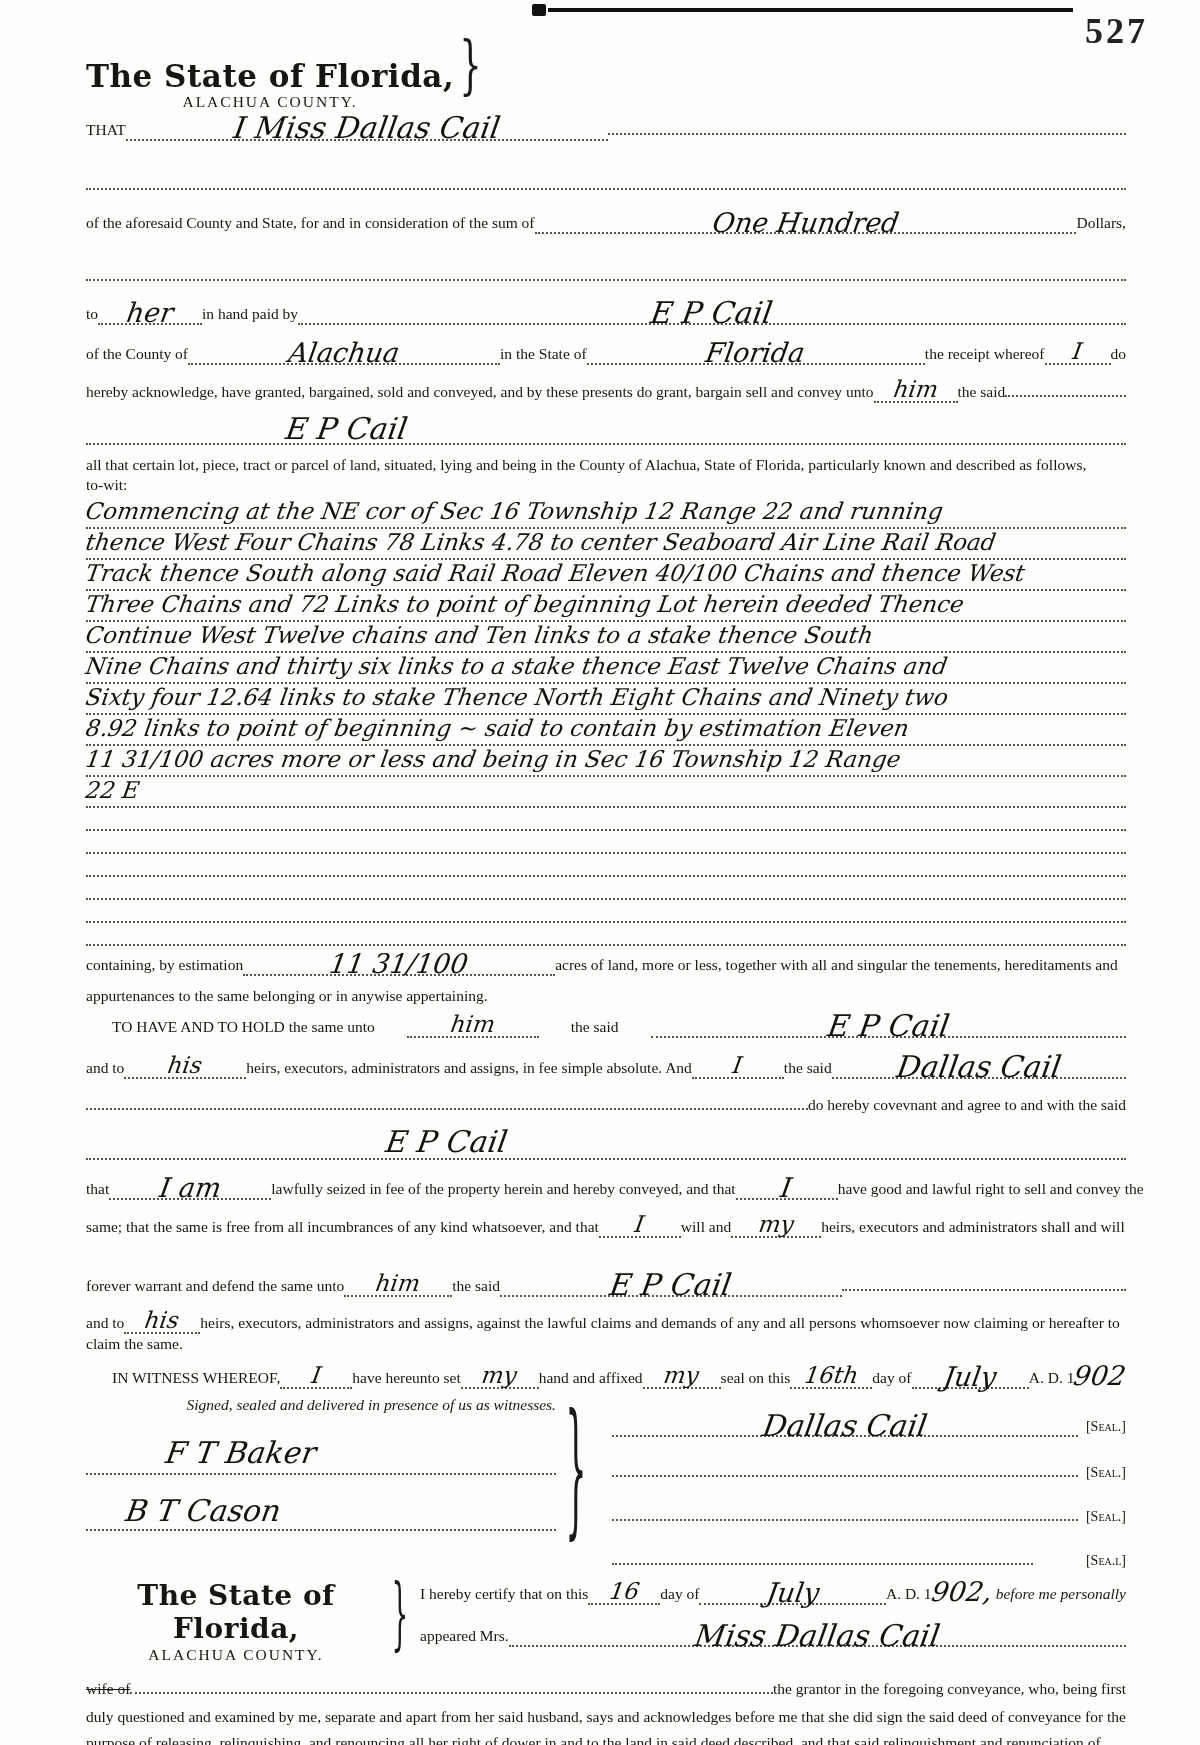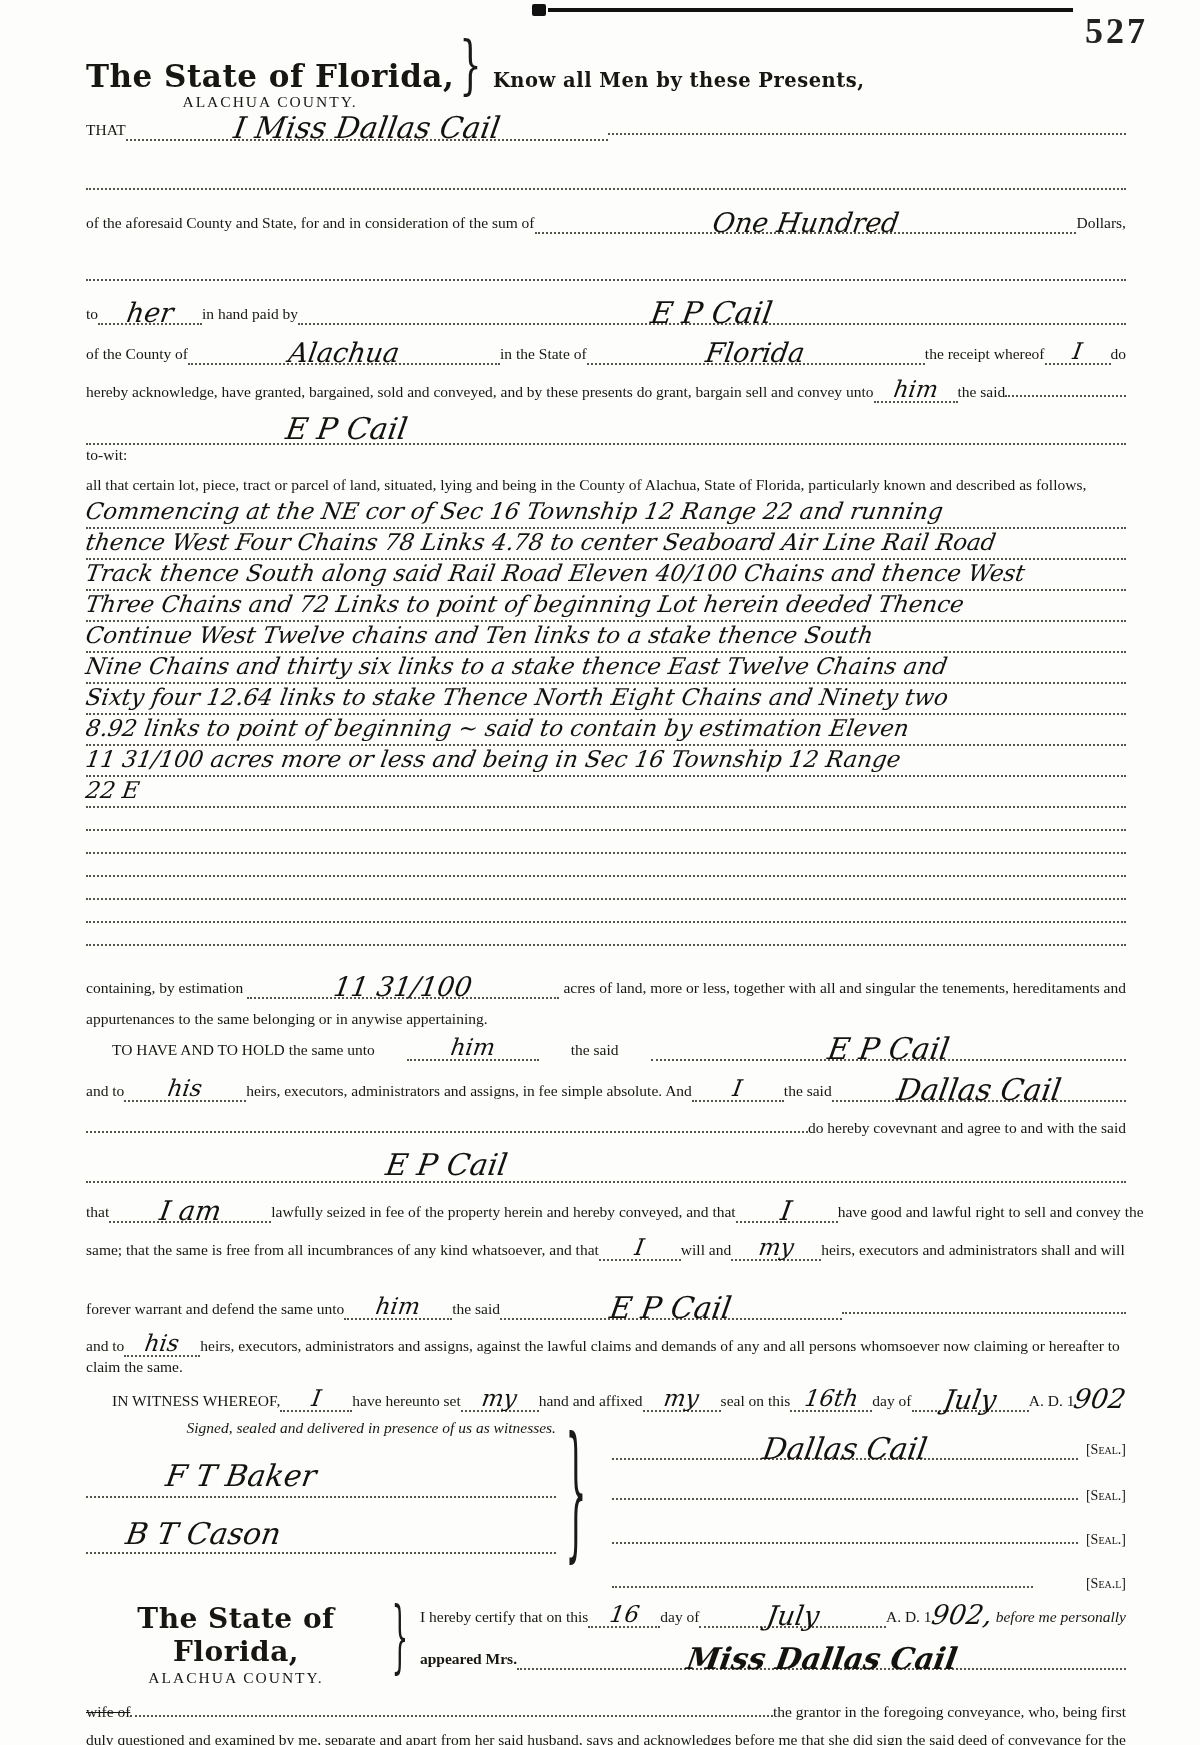--- a/index.html
+++ b/index.html
@@ -78,21 +78,20 @@
 <div class="pagenum">527</div>
 
 <div class="page">
 
   <div class="row" style="margin-top:40px;">
     <div style="text-align:center;">
       <div class="bl bl-big">The State of Florida,</div>
       <div class="p" style="letter-spacing:2px; margin-top:-2px;">ALACHUA COUNTY.</div>
     </div>
     <div class="brace" style="font-size:64px; transform:scaleX(0.55); margin:-18px 0 0 -4px;">}</div>
-    <div class="bl bl-mid" style="margin:-14px 0 0 2px;">Know all Men by these Presents,</div>
   </div>
 
   <div class="row" style="margin-top:2px;">
     <span class="p nowrap">THAT</span>
     <span class="blank" style="flex:0 0 470px;"><span class="hw hw-xl" style="position:relative; top:3px;">I Miss Dallas Cail</span></span>
     <span class="fill"></span>
   </div>
   <div class="empty-rule" style="margin-top:26px;"></div>
 
   <div class="row" style="margin-top:18px;">
@@ -123,22 +122,22 @@
     <span class="p nowrap">hereby acknowledge, have granted, bargained, sold and conveyed, and by these presents do grant, bargain sell and convey unto</span>
     <span class="blank" style="flex:0 0 72px;"><span class="hw hw-md">him</span></span>
     <span class="p nowrap">the said</span>
     <span class="fill"></span>
   </div>
 
   <div class="desc-line" style="height:34px; text-align:left; margin-top:6px;">
     <span class="hw hw-xl" style="margin-left:200px; top:8px; position:relative;">E P Cail</span>
   </div>
 
+  <div class="p" style="margin-top:10px;">all that certain lot, piece, tract or parcel of land, situated, lying and being in the County of Alachua, State of Florida,  particularly  known  and  described  as  follows,</div>
   <div class="p">to-wit:</div>
-  <div class="p" style="margin-top:10px;">all that certain lot, piece, tract or parcel of land, situated, lying and being in the County of Alachua, State of Florida,  particularly  known  and  described  as  follows,</div>
 
   <div style="margin-top:4px;">
     <div class="desc-line"><span class="hw hw-md">Commencing at the NE cor of Sec 16 Township 12 Range 22 and running</span></div>
     <div class="desc-line"><span class="hw hw-md">thence West Four Chains 78 Links 4.78 to center Seaboard Air Line Rail Road</span></div>
     <div class="desc-line"><span class="hw hw-md">Track thence South along said Rail Road Eleven 40/100 Chains and thence West</span></div>
     <div class="desc-line"><span class="hw hw-md">Three Chains and 72 Links to point of beginning Lot herein deeded Thence</span></div>
     <div class="desc-line"><span class="hw hw-md">Continue West Twelve chains and Ten links to a stake thence South</span></div>
     <div class="desc-line"><span class="hw hw-md">Nine Chains and thirty six links to a stake thence East Twelve Chains and</span></div>
     <div class="desc-line"><span class="hw hw-md">Sixty four 12.64 links to stake Thence North Eight Chains and Ninety two</span></div>
     <div class="desc-line"><span class="hw hw-md">8.92 links to point of beginning ~ said to contain by estimation Eleven</span></div>
@@ -146,21 +145,21 @@
     <div class="desc-line"><span class="hw hw-md">22 E</span></div>
   </div>
 
   <div class="empty-rule"></div>
   <div class="empty-rule"></div>
   <div class="empty-rule"></div>
   <div class="empty-rule"></div>
   <div class="empty-rule"></div>
   <div class="empty-rule"></div>
 
-  <div class="row" style="margin-top:27px;justify-content:space-between;">
+  <div class="row" style="margin-top:4px;">
     <span class="p nowrap">containing, by estimation</span>
     <span class="blank" style="flex:0 0 300px;"><span class="hw hw-lg" style="position:relative; top:3px;">11 31/100</span></span>
     <span class="p nowrap">acres of land, more or less, together with all and singular the tenements, hereditaments and</span>
   </div>
   <div class="p" style="margin-top:10px;">appurtenances to the same belonging or in anywise appertaining.</div>
 
   <div class="row" style="margin-top:4px;gap:32px;">
     <span class="p nowrap" style="padding-left:26px;">TO HAVE AND TO HOLD the same unto</span>
     <span class="blank" style="flex:0 0 120px;"><span class="hw hw-md">him</span></span>
     <span class="p nowrap">the said</span>
@@ -271,21 +270,21 @@
     <div style="flex:1 1 0;">
       <div class="row">
         <span class="p nowrap">I hereby certify that on this</span>
         <span class="blank" style="flex:0 0 60px;"><span class="hw hw-md">16</span></span>
         <span class="p nowrap">day of</span>
         <span class="blank" style="flex:1 1 0;"><span class="hw hw-lg" style="position:relative; top:3px;">July</span></span>
         <span class="p nowrap">A. D. 1</span>
           <span class="hw hw-lg" style="position:relative; top:2px;">902,</span>
         <span class="p nowrap" style="padding-left:4px;font-style:italic;">before me personally</span>
       </div>
-      <div class="row" style="margin-top:14px;font-weight:bold;">
+      <div class="row" style="margin-top:14px;">
         <span class="p nowrap">appeared Mrs.</span>
         <span class="fill"><span class="hw hw-xl" style="position:relative; top:5px;">Miss Dallas Cail</span></span>
       </div>
     </div>
   </div>
 
   <div class="row" style="margin-top:14px;">
     <span class="p nowrap strike">wife of</span>
     <span class="fill"></span>
     <span class="p nowrap">the grantor in the foregoing conveyance, who, being first</span>

